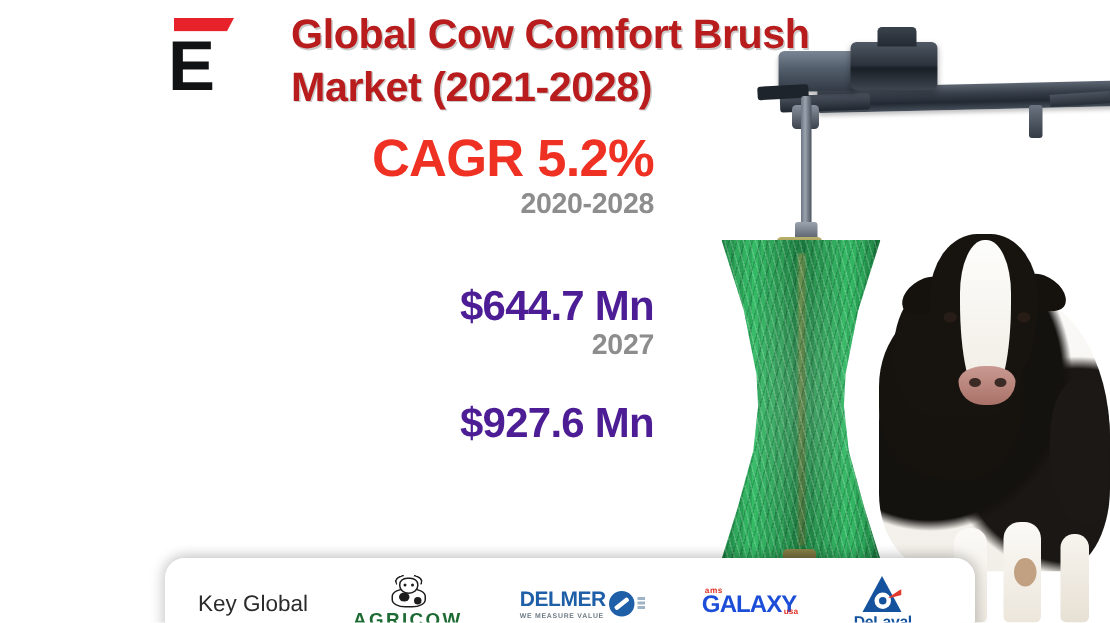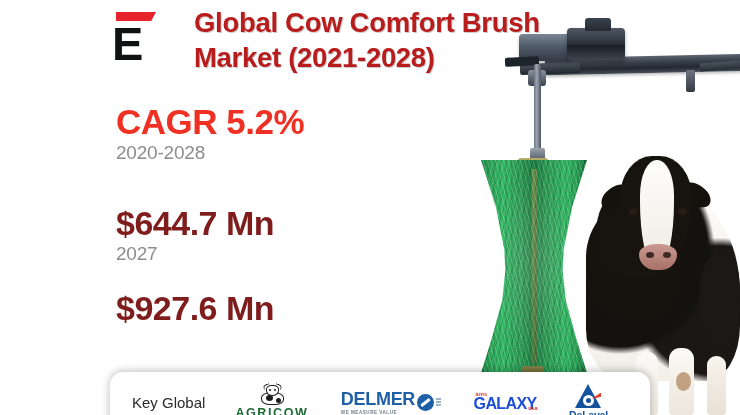--- a/index.html
+++ b/index.html
@@ -38,29 +38,29 @@
     position:absolute; left:194px; top:6px;
     width:400px;
     font-size:27.5px; font-weight:bold;
     line-height:1.27;
     color:#b91c1c;
     letter-spacing:-0.3px;
     text-shadow:1px 1px 0 rgba(140,140,140,.45);
   }
 
   
-  .stats { position:absolute; left:116px; top:102px; width:320px; }
+  .stats { position:absolute; left:116px; top:86px; width:320px;text-align:right; }
   .stat-block { margin-bottom:12px; }
   .stat-value {
-    font-size:34px; font-weight:bold; line-height:1.12;
-    color:#7f1d1d; letter-spacing:-0.5px;
+    font-size:28px; font-weight:bold; line-height:1.12;
+    color:#4c1d95; letter-spacing:-0.5px;
   }
   .stat-value.accent { color:#ef3124; font-size:35px; }
   .stat-label {
-    font-size:19px; font-weight:normal; line-height:1.3;
+    font-size:19px; font-weight:bold; line-height:1.3;
     color:#8d8d8d; letter-spacing:-0.2px;
   }
   .stat-gap-a { margin-bottom:38px; }
   .stat-gap-b { margin-bottom:22px; }
 
   
   .art { position:absolute; left:0; top:0; width:740px; height:415px; pointer-events:none; }
 
   
   .rig-beam {
@@ -332,21 +332,21 @@
   .ac-eye-r { position:absolute; left:17px; top:4px; width:2.4px; height:2.4px; background:#1d1d1d; border-radius:50%; }
   .agricow-text {
     font-size:12.5px; font-weight:bold; color:#1d6b33;
     letter-spacing:1.6px; position:relative;
   }
 
   
   .delmer-row { display:flex; align-items:center; }
   .delmer-text-wrap { display:flex; flex-direction:column; align-items:flex-start; }
   .delmer-word {
-    font-size:18px; font-weight:bold; color:#1f5fa8;
+    font-size:14px; font-weight:bold; color:#1f5fa8;
     letter-spacing:-.3px; line-height:1;
   }
   .delmer-tag {
     font-size:4.6px; font-weight:bold; color:#6d7b86;
     letter-spacing:.5px; margin-top:2px;
   }
   .delmer-emblem {
     width:17px; height:17px; border-radius:50%;
     background:#1f5fa8; margin-left:2px;
     position:relative; flex:none;

